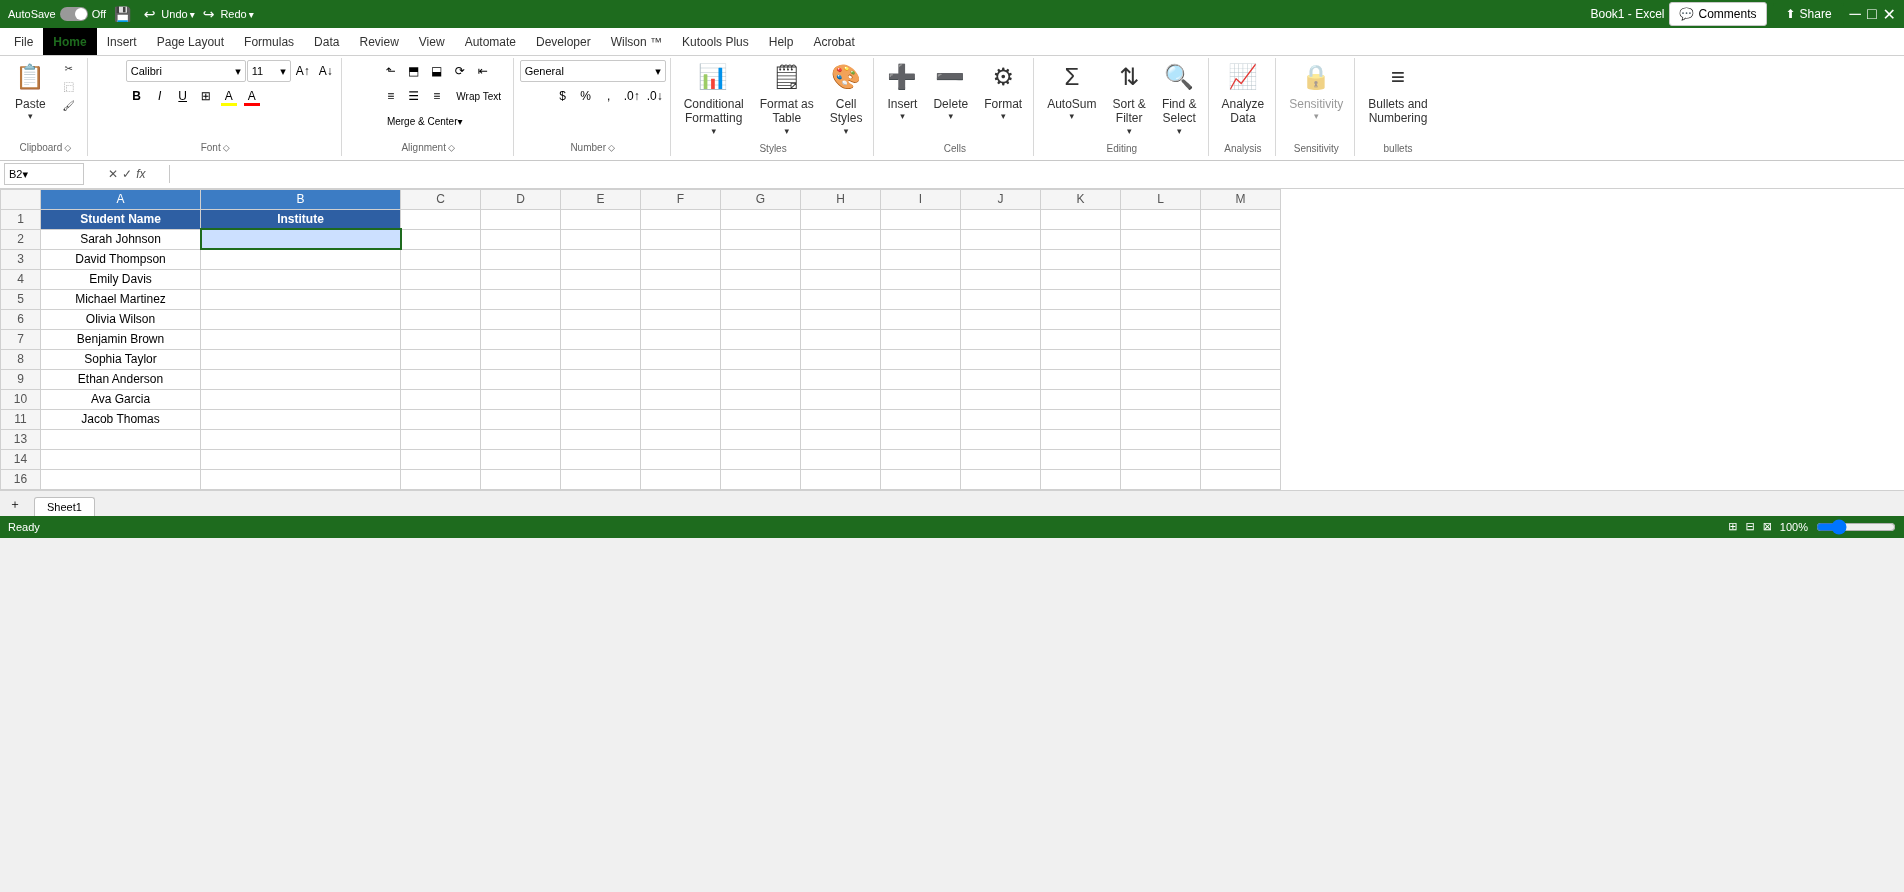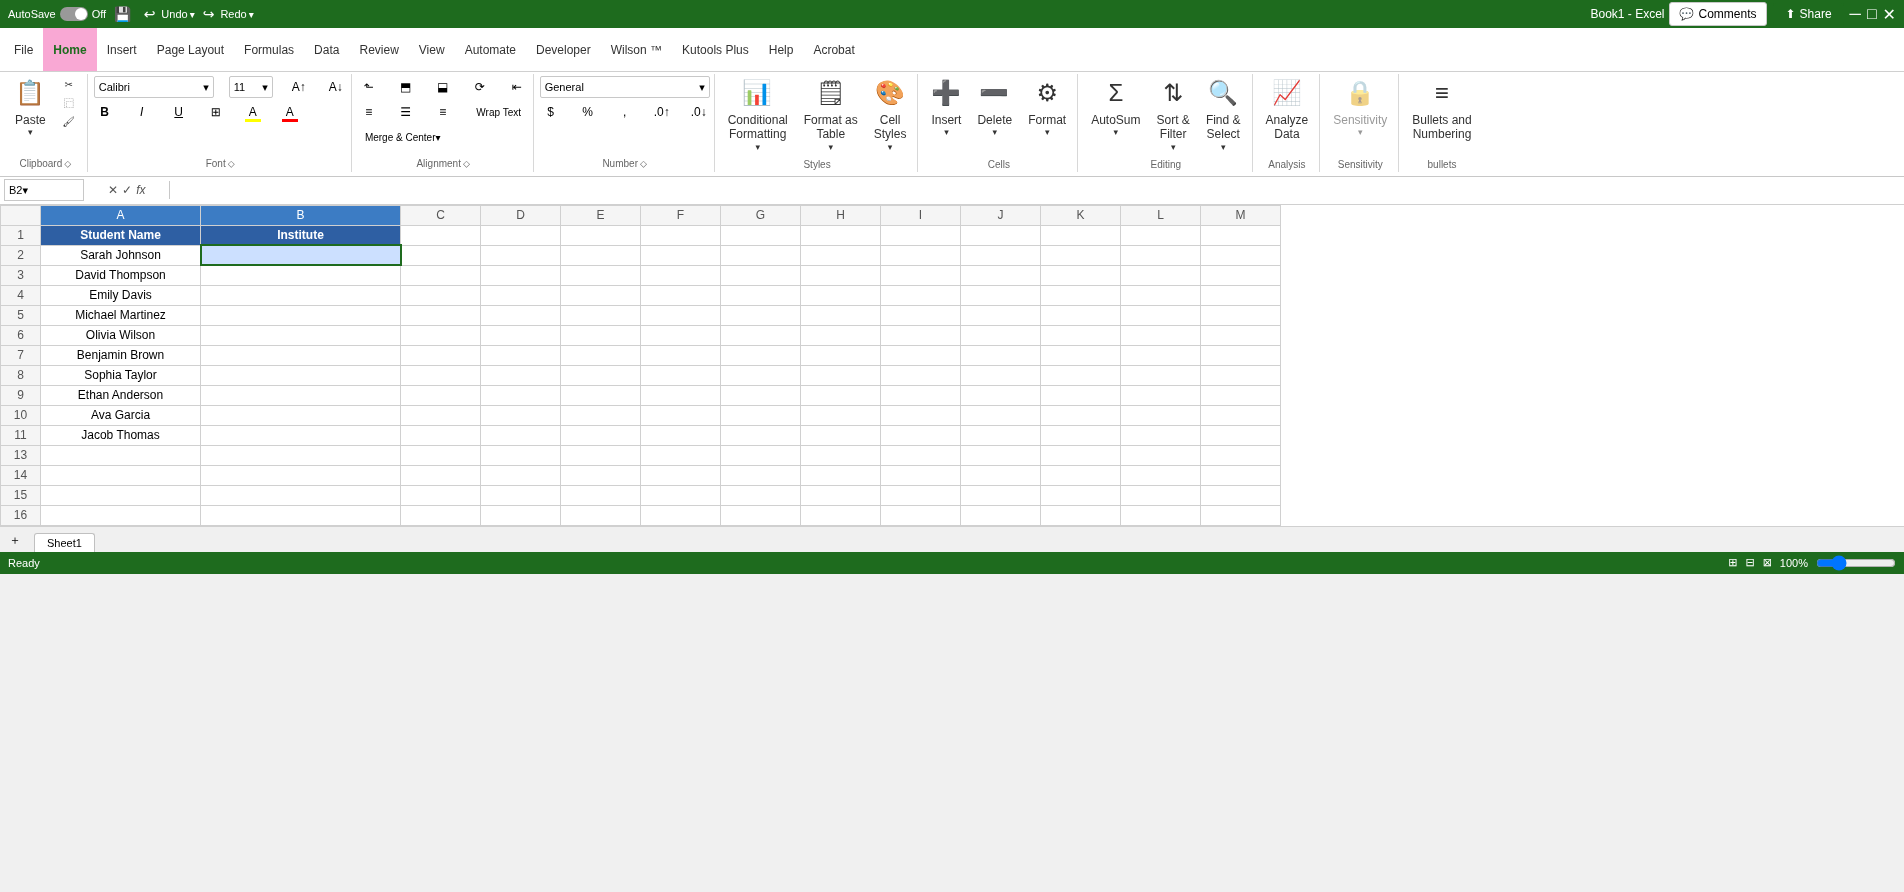--- a/index.html
+++ b/index.html
@@ -1,35 +1,35 @@
 <!DOCTYPE html>
 <html><head>
   <meta charset="utf-8">
   <style>
     * { box-sizing: border-box; margin: 0; padding: 0; }
     body { font-family: 'Segoe UI', Arial, sans-serif; font-size: 12px; background: #f0f0f0; overflow: hidden; }
 
     
     .menu-bar {
       background: #ffffff;
-      height: 44px;
+      height: 28px;
       display: flex;
       align-items: stretch;
       border-bottom: 1px solid #d0d0d0;
       padding: 0 4px;
     }
     .menu-item {
       padding: 0 10px;
       display: flex;
       align-items: center;
       cursor: pointer;
       font-size: 12px;
       color: #333;
     }
-    .menu-item.active { background: #f9a8d4; color: #1e6b1e; font-weight: 600; }
+    .menu-item.active { background: #000000; color: #1e6b1e; font-weight: 600; }
 
     
     .ribbon {
       background: #ffffff;
       border-bottom: 1px solid #c8c8c8;
       padding: 2px 4px 4px 4px;
       min-height: 90px;
     }
     .ribbon-groups {
       display: flex;
@@ -87,21 +87,22 @@
     .ribbon-btn-large .ribbon-btn-icon { font-size: 24px; }
 
     .ribbon-col {
       display: flex;
       flex-direction: column;
       gap: 1px;
     }
     .ribbon-row {
       display: flex;
       align-items: flex-end;
-      gap: 15px;
+      gap: 1px;
+      margin-left: 32px;
     }
 
     
     .font-selector {
       display: flex;
       align-items: center;
       border: 1px solid #c8c8c8;
       border-radius: 2px;
       height: 22px;
       padding: 0 4px;
@@ -891,36 +892,20 @@
             <td class="cell col-other"></td>
             <td class="cell col-other"></td>
             <td class="cell col-other"></td>
             <td class="cell col-other"></td>
             <td class="cell col-other"></td>
             <td class="cell col-other"></td>
             <td class="cell col-other"></td>
             <td class="cell col-other"></td>
         </tr>
         <tr>
-          <td class="row-num">15</td>
-          <td class="cell col-a"></td>
-            <td class="cell col-b"></td>
-            <td class="cell col-other"></td>
-            <td class="cell col-other"></td>
-            <td class="cell col-other"></td>
-            <td class="cell col-other"></td>
-            <td class="cell col-other"></td>
-            <td class="cell col-other"></td>
-            <td class="cell col-other"></td>
-            <td class="cell col-other"></td>
-            <td class="cell col-other"></td>
-            <td class="cell col-other"></td>
-            <td class="cell col-other"></td>
-        </tr>
-        <tr>
           <td class="row-num">16</td>
           <td class="cell col-a"></td>
             <td class="cell col-b"></td>
             <td class="cell col-other"></td>
             <td class="cell col-other"></td>
             <td class="cell col-other"></td>
             <td class="cell col-other"></td>
             <td class="cell col-other"></td>
             <td class="cell col-other"></td>
             <td class="cell col-other"></td>

